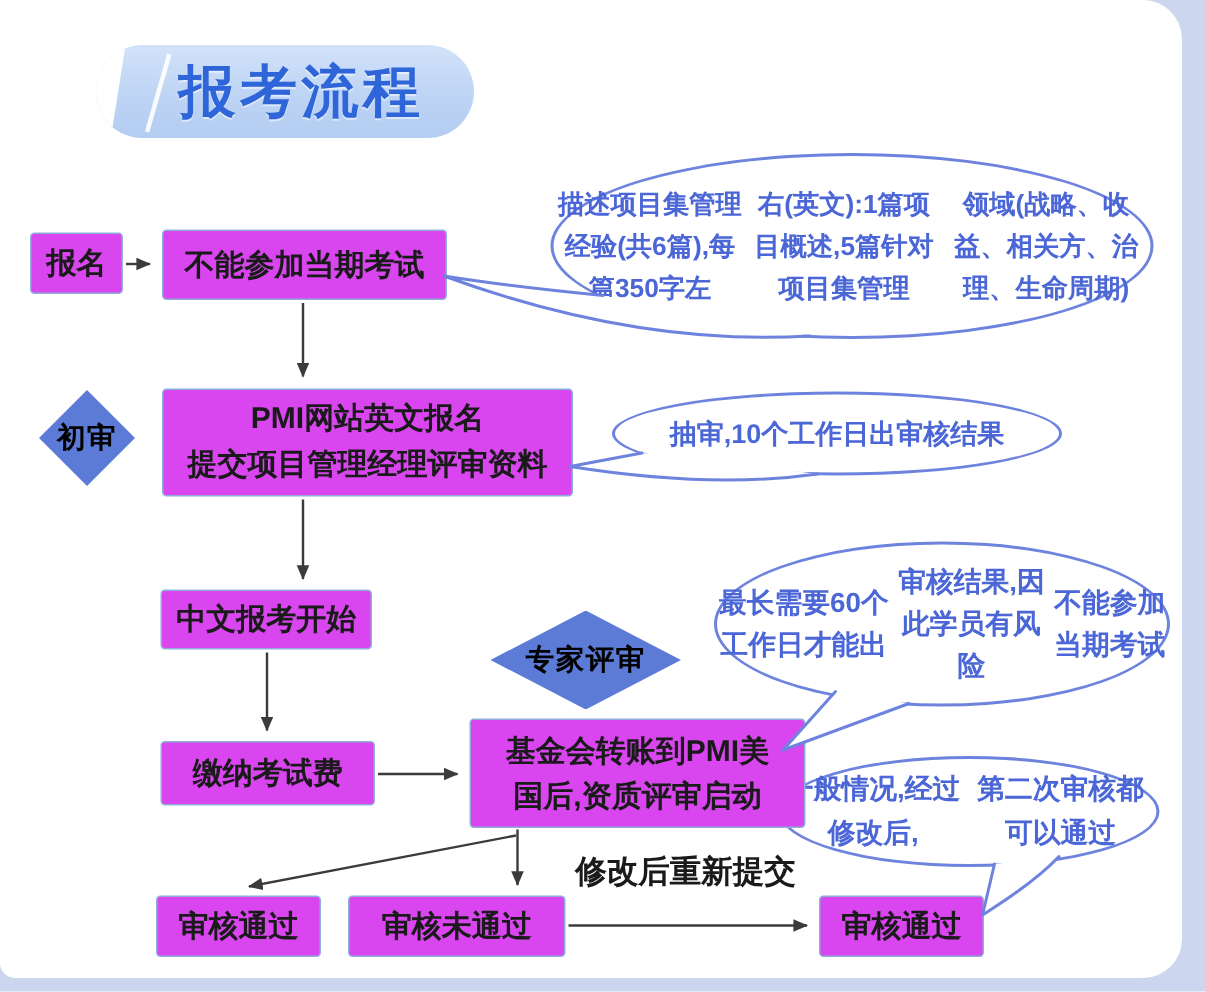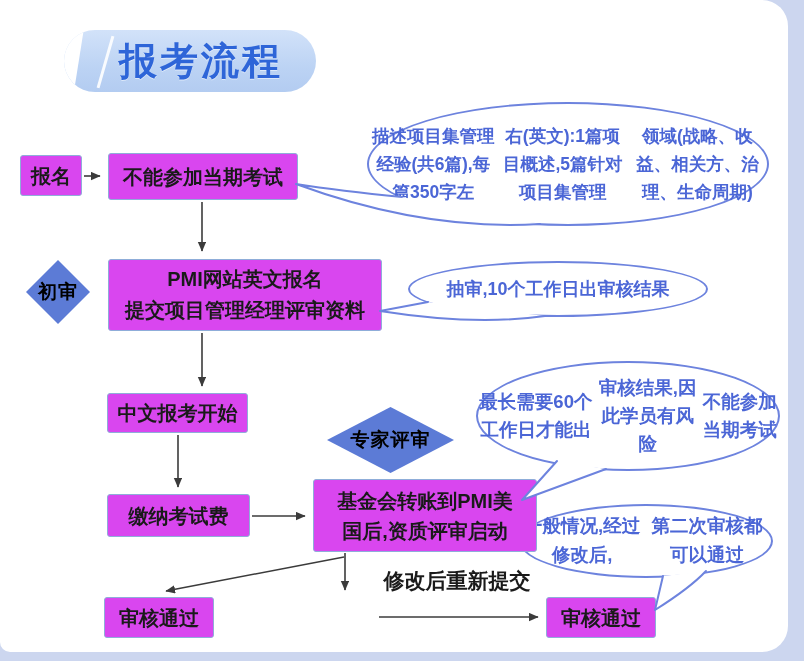--- a/index.html
+++ b/index.html
@@ -113,20 +113,21 @@
 
   <div class="node" style="left:107px;top:494px;width:143px;height:43px;">缴纳考试费</div>
 
   <div class="node" style="left:313px;top:479px;width:224px;height:73px;">
     <span>基金会转账到PMI美</span>
     <span>国后,资质评审启动</span>
   </div>
 
   <div class="node" style="left:104px;top:597px;width:110px;height:41px;">审核通过</div>
 
+  <div class="node" style="left:232px;top:597px;width:145px;height:41px;">审核未通过</div>
 
   <div class="node" style="left:546px;top:597px;width:110px;height:41px;">审核通过</div>
 
   <div class="diamond" style="left:26px;top:260px;width:64px;height:64px;">初审</div>
 
   <div class="diamond" style="left:327px;top:407px;width:127px;height:66px;">专家评审</div>
 
   <div class="free-label" style="left:372px;top:566px;width:170px;height:30px;font-size:21px;">修改后重新提交</div>
 
   <svg class="overlay" width="804" height="661" viewBox="0 0 804 661">

